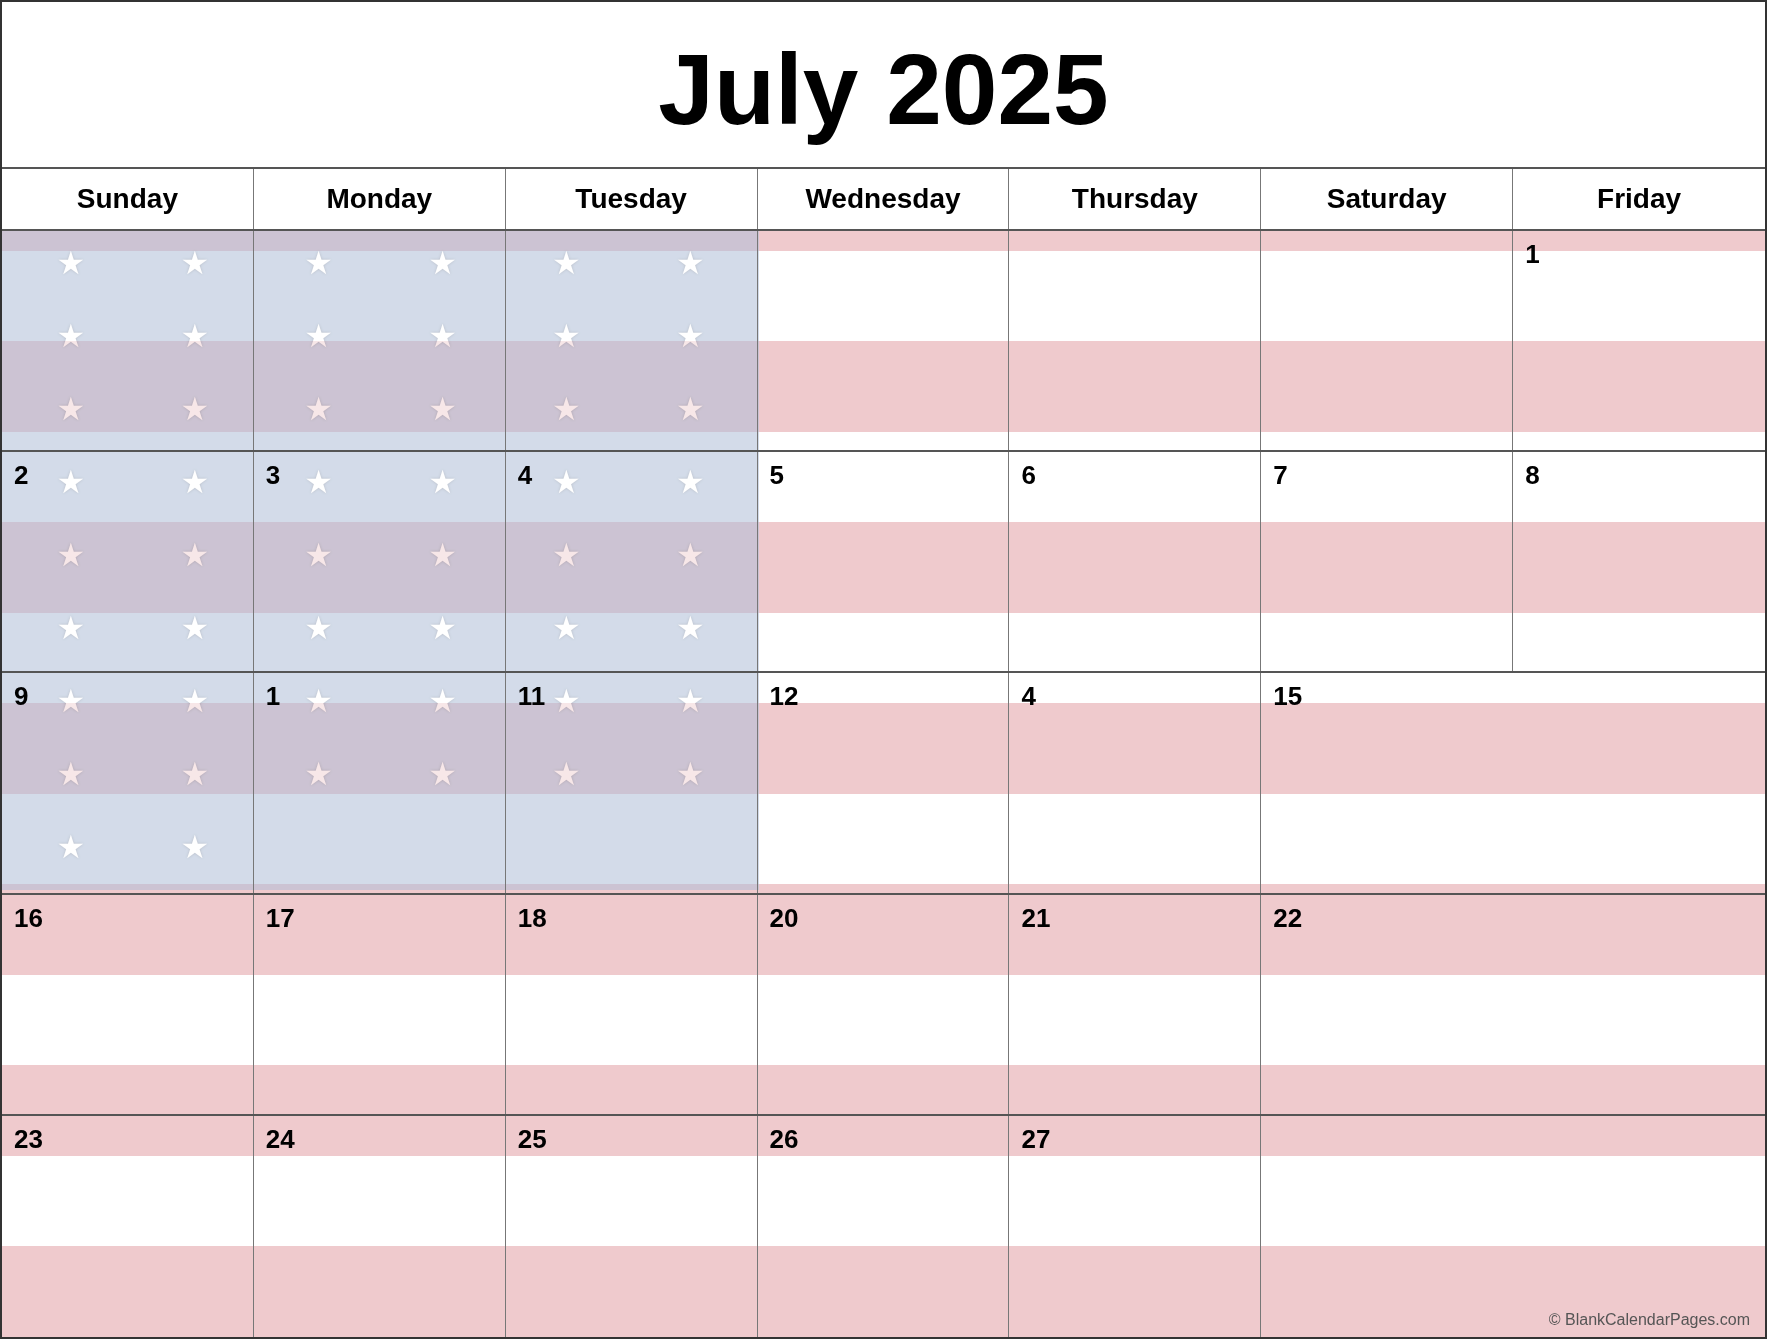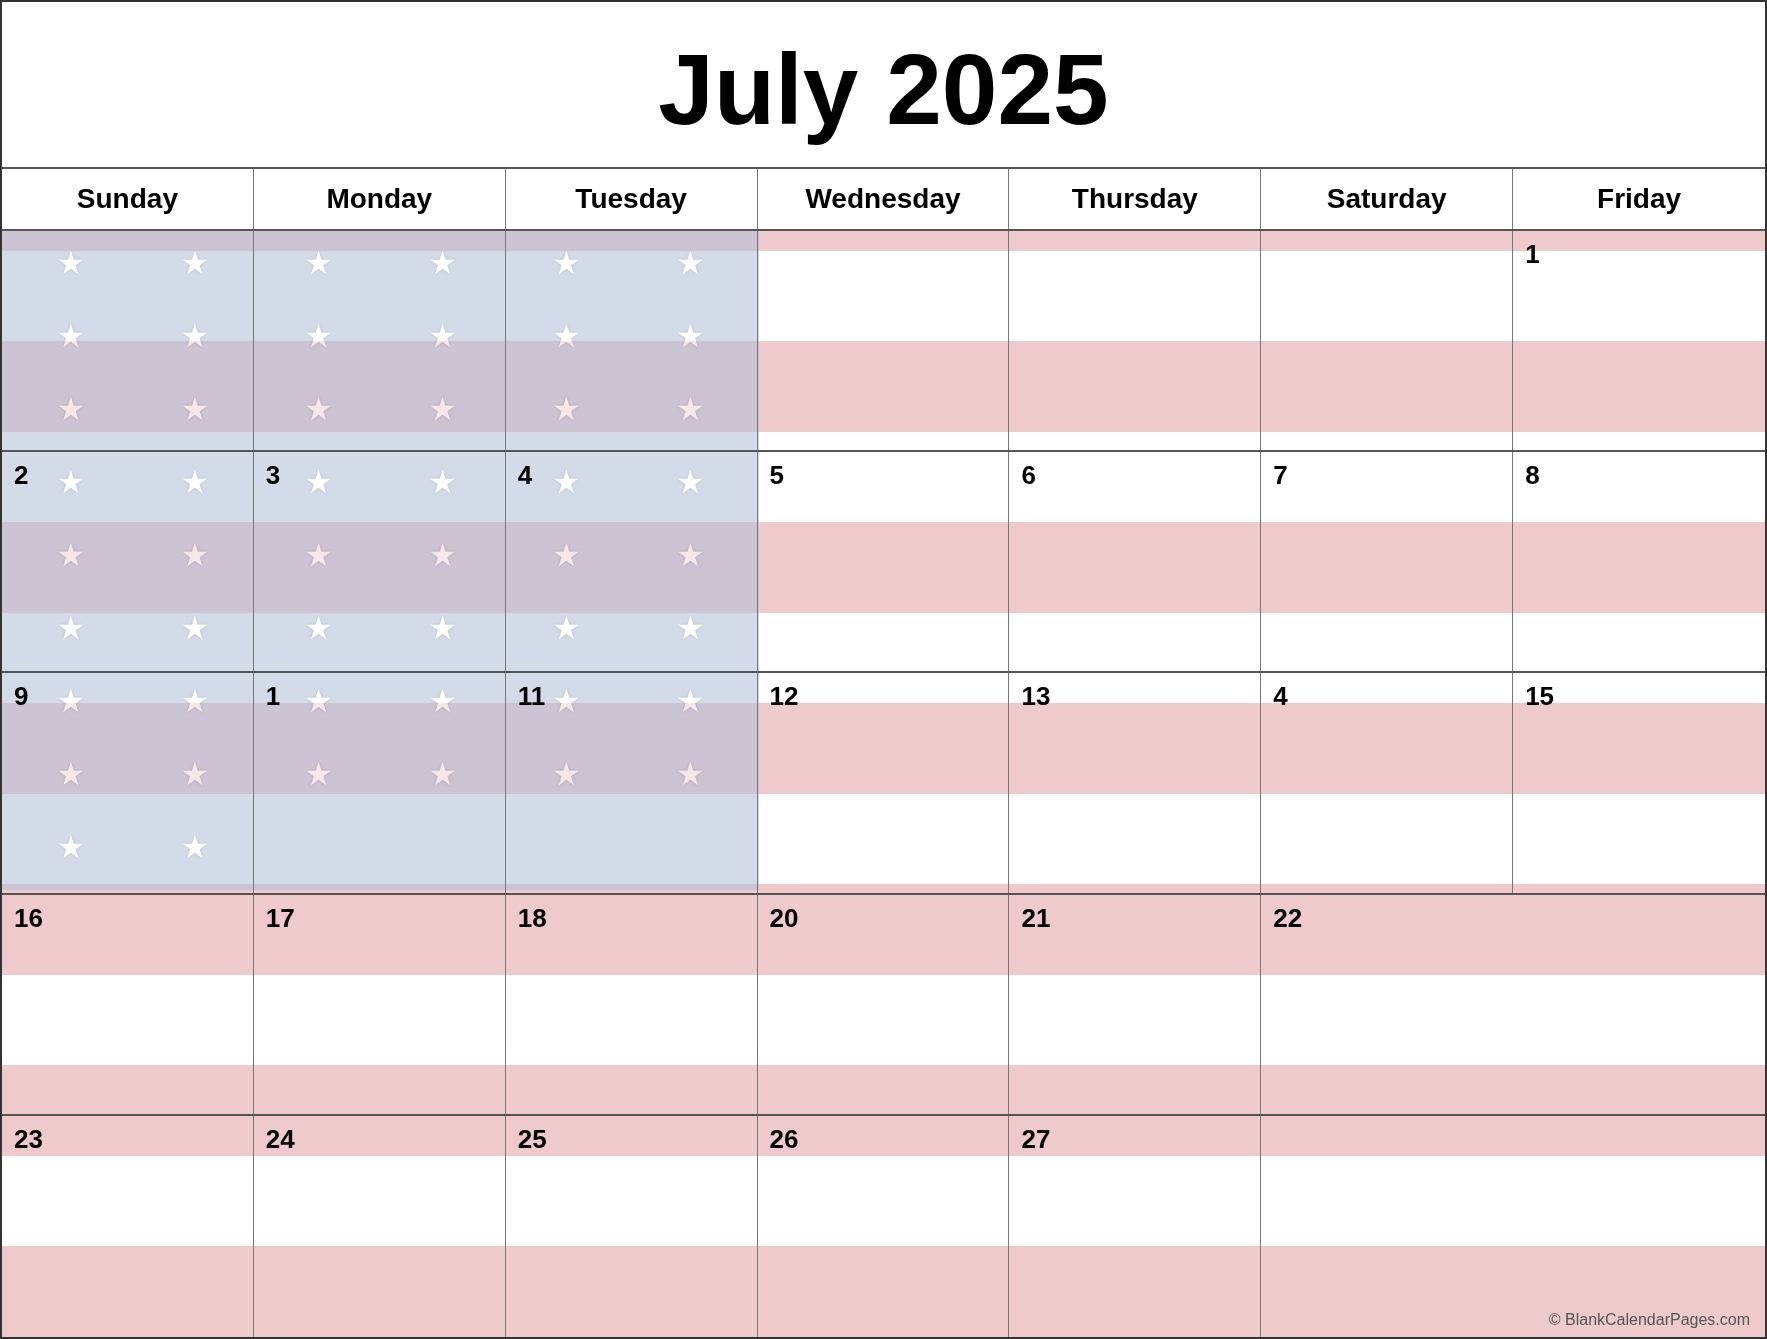--- a/index.html
+++ b/index.html
@@ -242,21 +242,20 @@
           <div class="day-cell"><span>5</span></div>
           <div class="day-cell"><span>6</span></div>
           <div class="day-cell"><span>7</span></div>
           <div class="day-cell"><span>8</span></div>
         </div>
         <div class="week-row">
           <div class="day-cell"><span>9</span></div>
           <div class="day-cell"><span>1</span></div>
           <div class="day-cell"><span>11</span></div>
           <div class="day-cell"><span>12</span></div>
-          <div class="day-cell"><span>13</span></div>
           <div class="day-cell"><span>4</span></div>
           <div class="day-cell"><span>15</span></div>
         </div>
         <div class="week-row">
           <div class="day-cell"><span>16</span></div>
           <div class="day-cell"><span>17</span></div>
           <div class="day-cell"><span>18</span></div>
           <div class="day-cell"><span>20</span></div>
           <div class="day-cell"><span>21</span></div>
           <div class="day-cell"><span>22</span></div>

